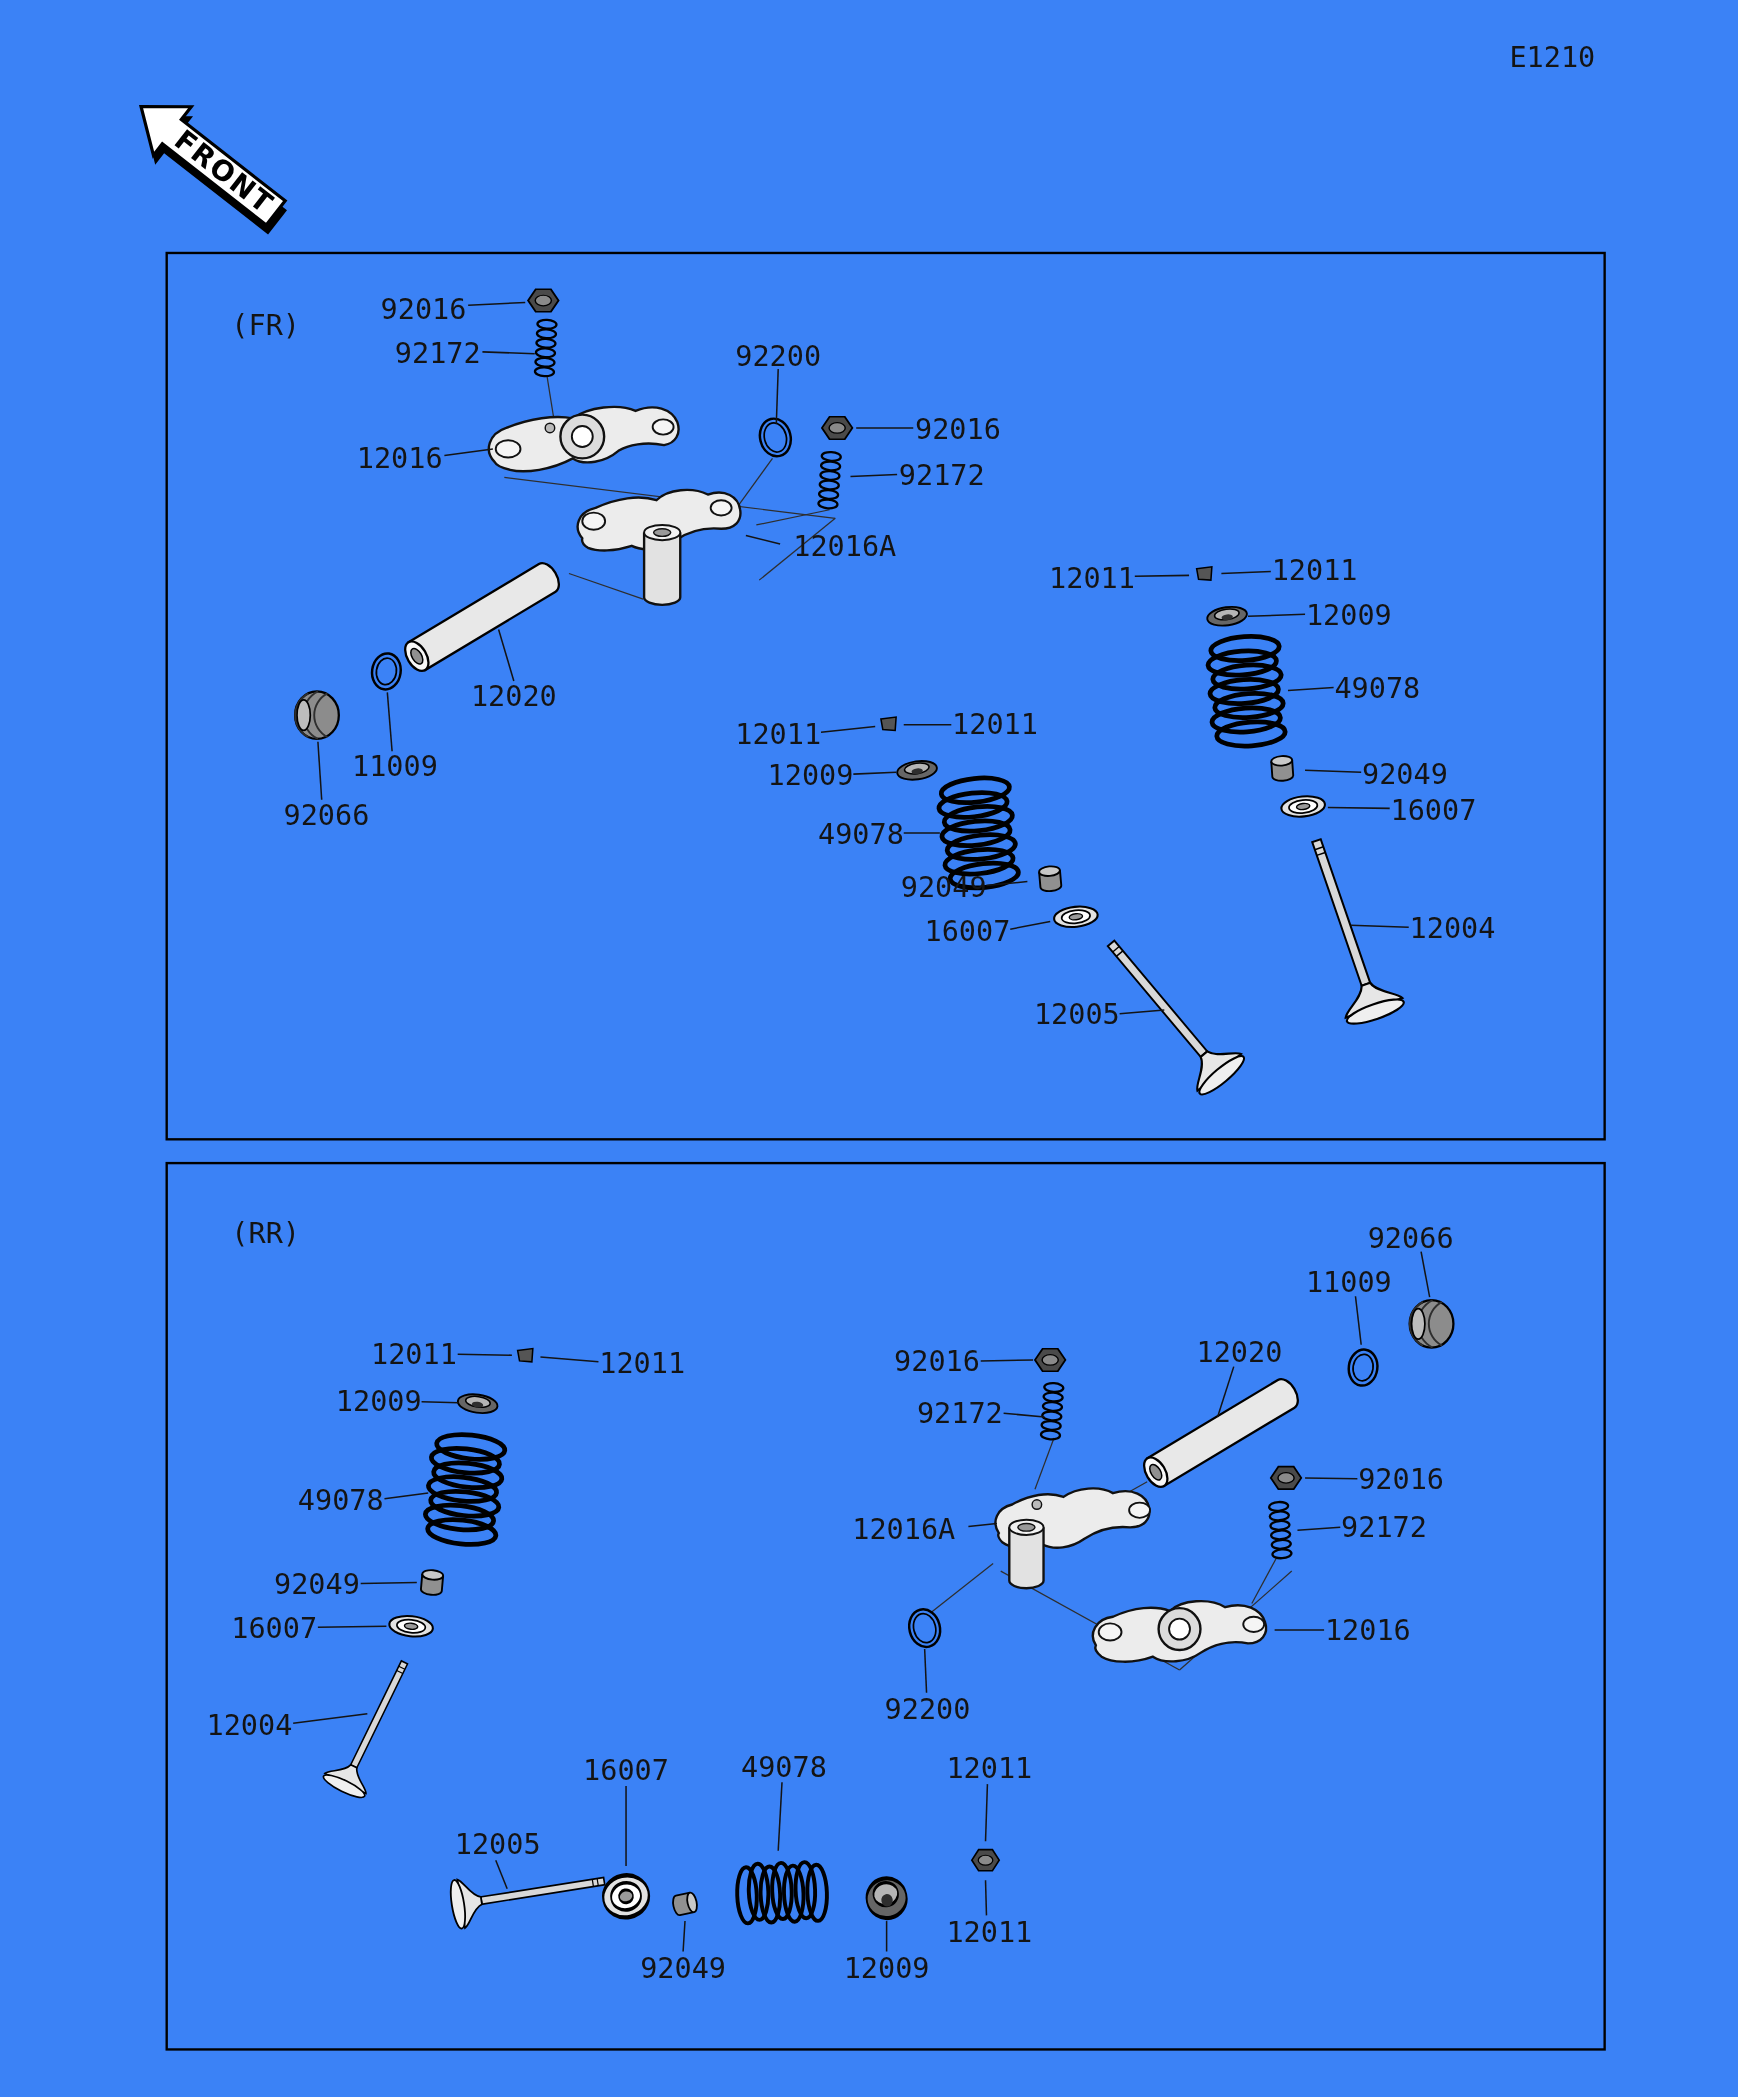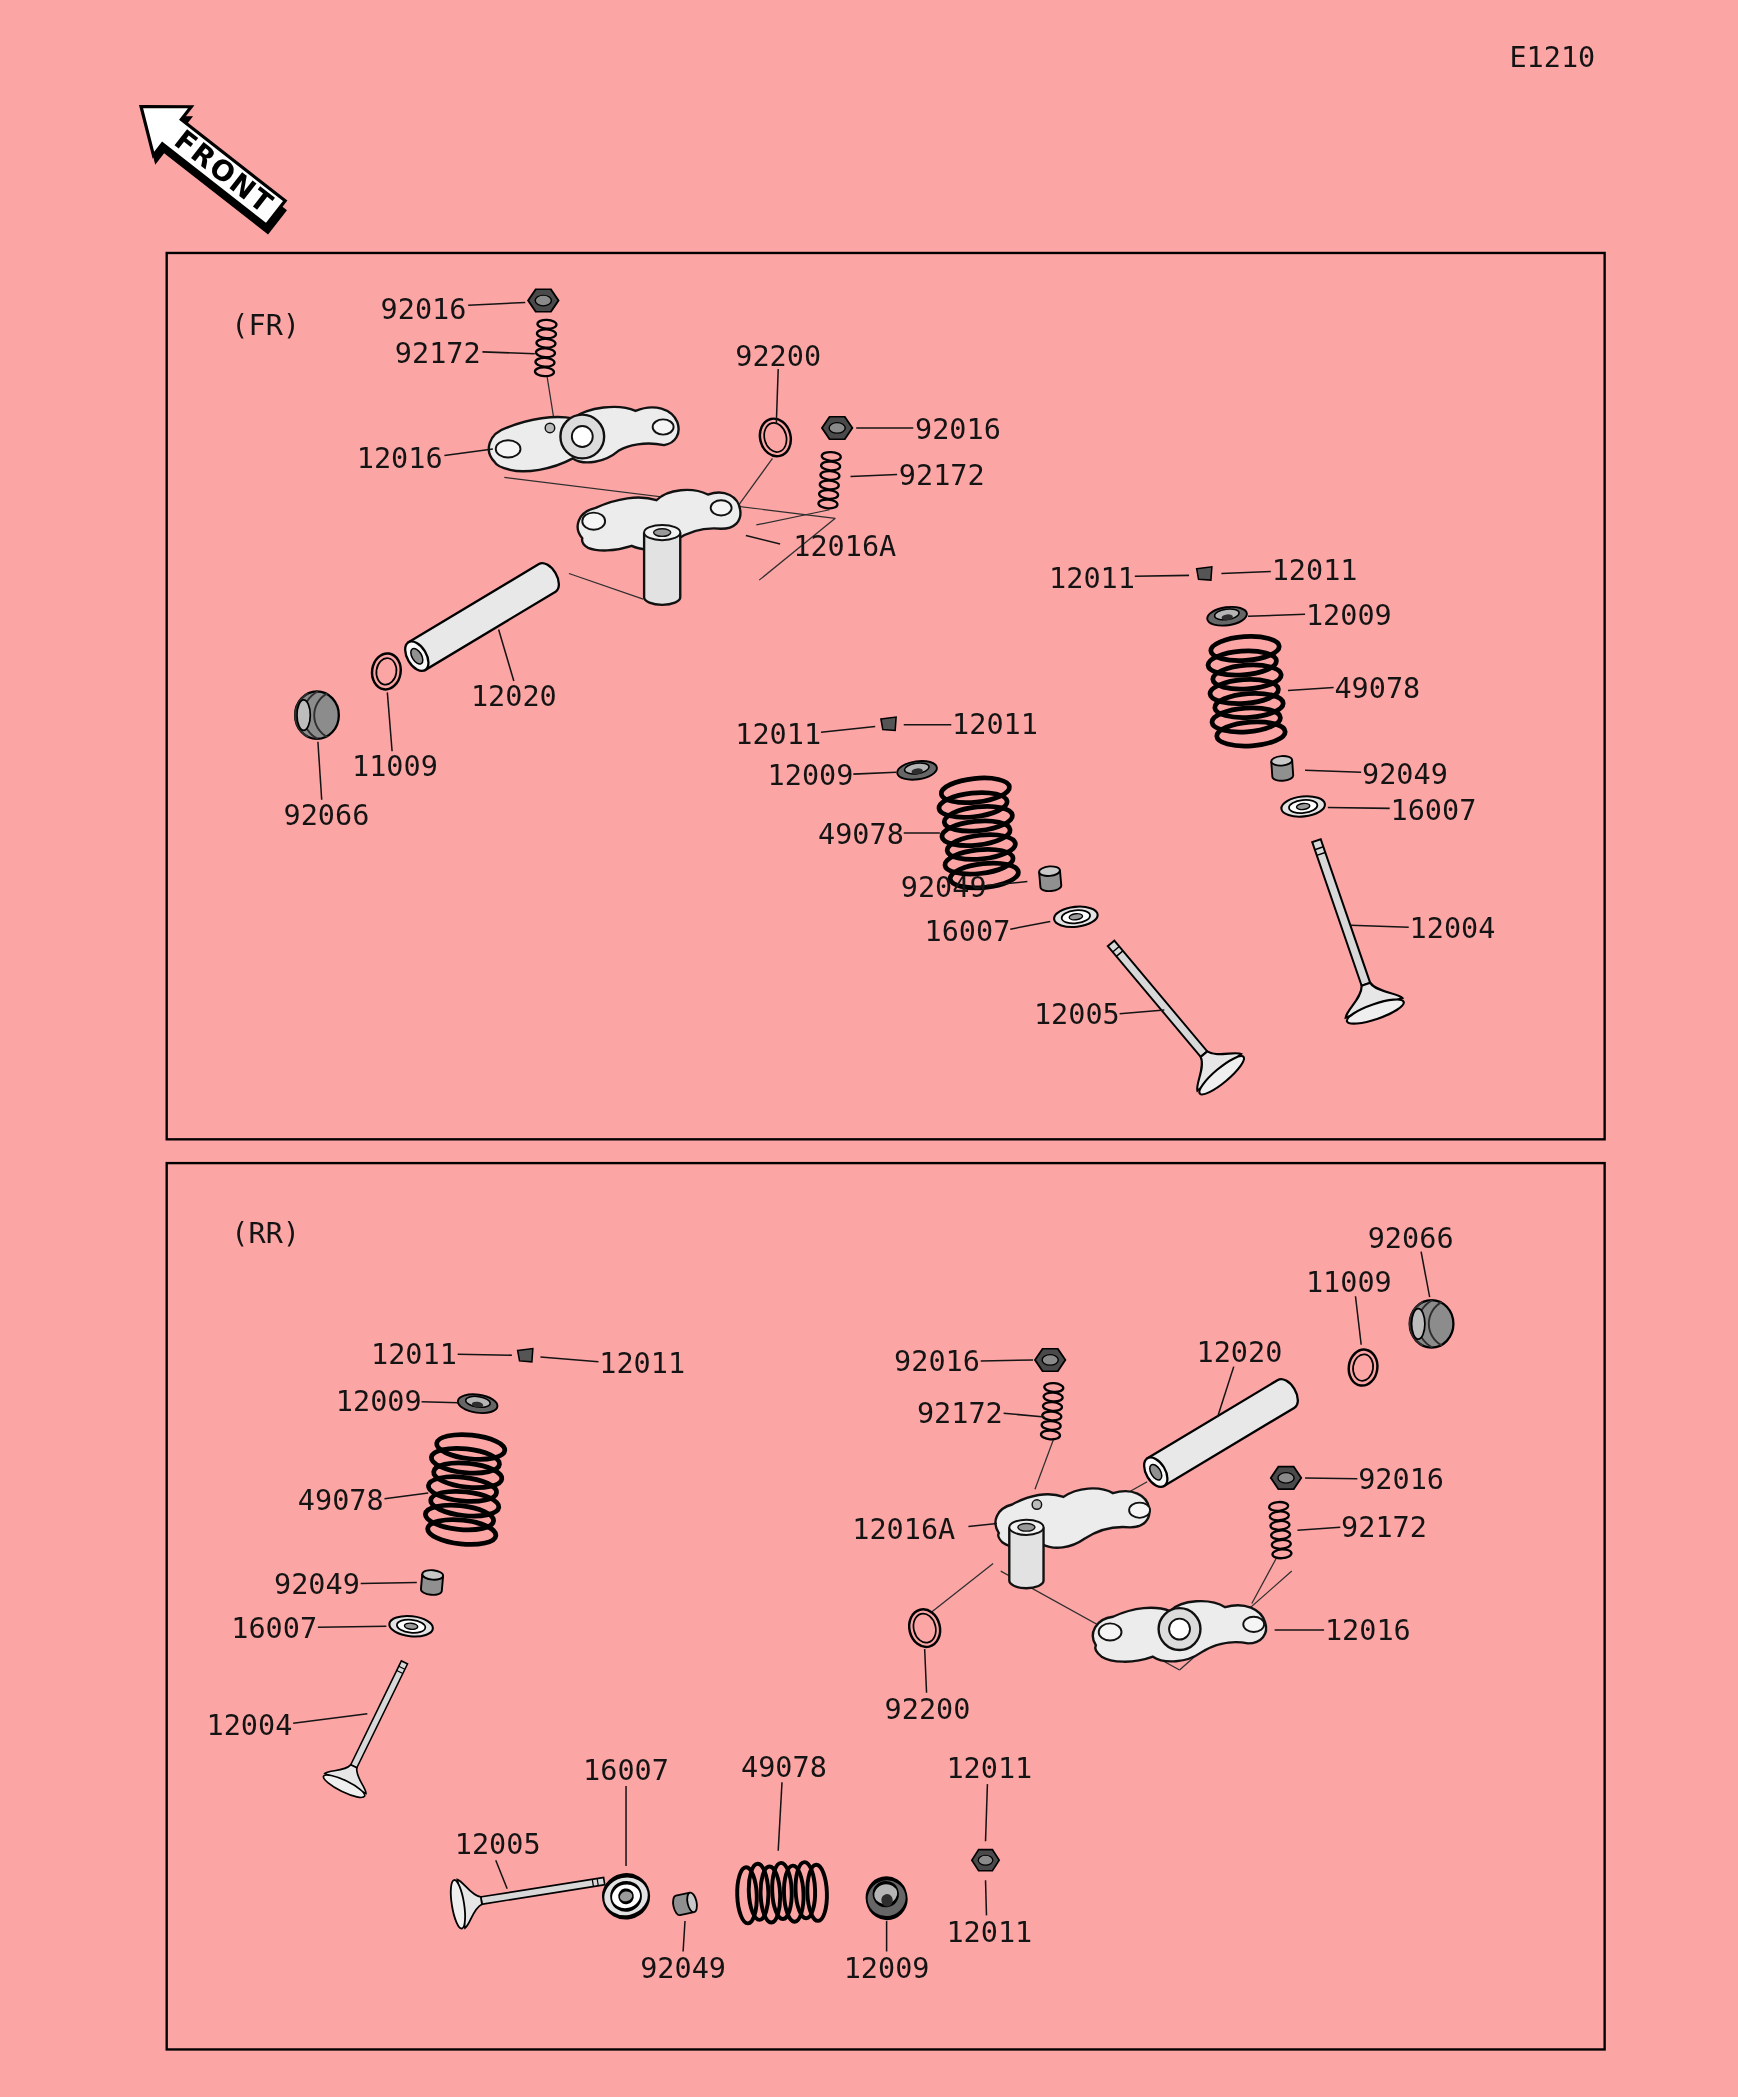--- a/index.html
+++ b/index.html
@@ -1,16 +1,16 @@
 <!DOCTYPE html>
 <html style="font-size:15px"><head>
 <meta charset="utf-8">
 <style>
   html,body{margin:0;padding:0;background:#ffffff;}
-  .page{position:relative;width:1739px;height:2097px;background:#fca5a5;overflow:hidden;}
+  .page{position:relative;width:1739px;height:2097px;background:#3b82f6;overflow:hidden;}
   svg{position:absolute;left:0;top:0;}
   .plabel{font-family:"DejaVu Sans Mono",monospace;font-size:30px;fill:#141414;text-anchor:middle;}
   .start{text-anchor:start;}
   .leader{stroke:#141414;stroke-width:1.6;}
   .thin{stroke:#2e2e2e;stroke-width:1.3;}
   .panelbox{fill:none;stroke:#000;stroke-width:2.5;}
   .front-text{font-family:"DejaVu Sans",sans-serif;font-weight:bold;font-size:31px;letter-spacing:2px;fill:#000;}
 </style>
 </head>
 <body>

